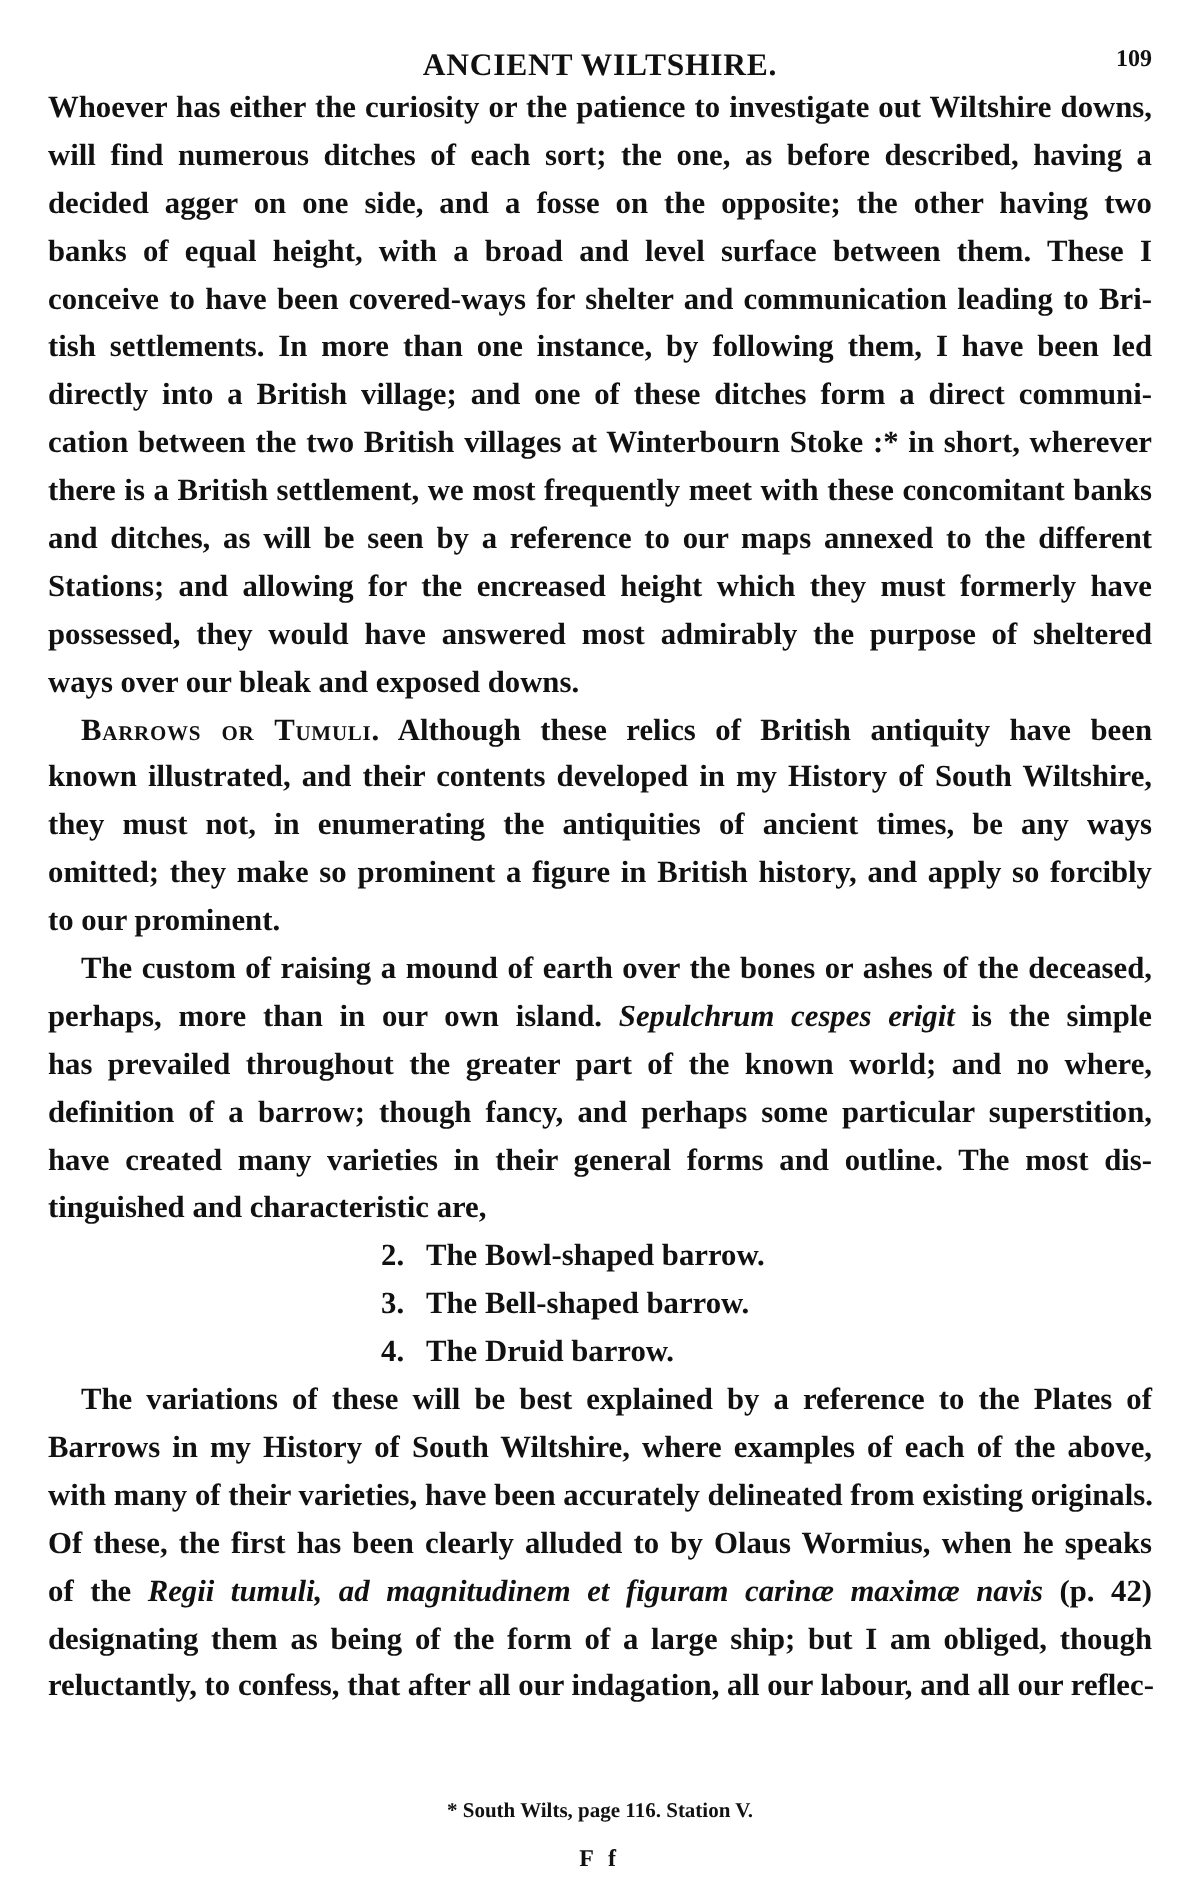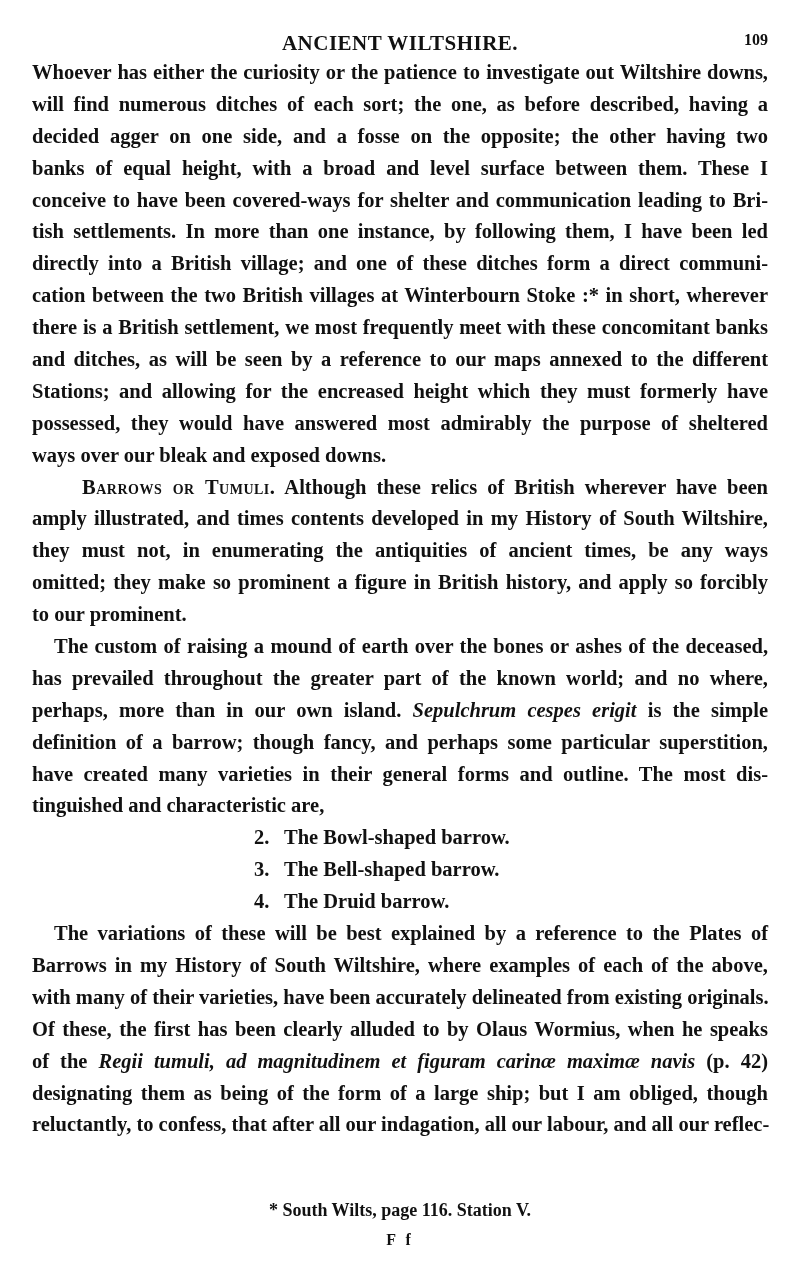--- a/index.html
+++ b/index.html
@@ -8,26 +8,26 @@
   .page { position: absolute; left: 0; top: 17px; width: 736px; height: 1263px; font-weight: bold; }
   .running-head { position: absolute; top: 14px; left: 0; width: 800px; height: 30px; }
   .rh-title { position: absolute; left: 0; width: 800px; text-align: center; top: 0;
               font-size: 21px; letter-spacing: 0.5px; }
   .rh-num { position: absolute; right: 32px; top: 0; font-size: 16px; }
   .body { position: absolute; left: 32px; width: 736px; top: 40px; }
   .line { height: 31.9px; line-height: 31.9px; font-size: 20.5px; white-space: nowrap;
           text-align: justify; text-align-last: justify; }
   .line.last { text-align-last: left; }
   .indent { padding-left: 22px; }
-  .sc { font-variant: small-caps; letter-spacing: 0.5px; margin-left: 28px; }
+  .sc { font-variant: small-caps; letter-spacing: 0.5px; }
   i { font-style: italic; }
   .list { text-align: left; text-align-last: left; padding-left: 222px; }
   .list .num { display: inline-block; width: 30px; }
   .footnote { position: absolute; top: 1183px; left: 0; width: 800px; text-align: center;
-              font-size: 18px; }
+              font-size: 14px; }
   .signature { position: absolute; top: 1214px; left: 0; width: 800px; text-align: center;
                font-size: 16px; letter-spacing: 3px; }
 </style>
 </head>
 <body>
 
 <div class="page">
 
   <div class="running-head">
     <div class="rh-title">ANCIENT WILTSHIRE.</div>
@@ -46,31 +46,31 @@
       <div class="line">directly into a British village; and one of these ditches form a direct communi-</div>
       <div class="line">cation between the two British villages at Winterbourn Stoke :* in short, wherever</div>
       <div class="line">there is a British settlement, we most frequently meet with these concomitant banks</div>
       <div class="line">and ditches, as will be seen by a reference to our maps annexed to the different</div>
       <div class="line">Stations; and allowing for the encreased height which they must formerly have</div>
       <div class="line">possessed, they would have answered most admirably the purpose of sheltered</div>
       <div class="line last">ways over our bleak and exposed downs.</div>
     </div>
 
     <div>
-      <div class="line indent"><span class="sc">Barrows or Tumuli.</span><span> Although these relics of British wherever have been</span></div>
-      <div class="line">amply illustrated, and times contents developed in my History of South Wiltshire,</div>
+      <div class="line indent"><span class="sc">Barrows or Tumuli.</span><span> Although these relics of British antiquity have been</span></div>
+      <div class="line">known illustrated, and their contents developed in my History of South Wiltshire,</div>
       <div class="line">they must not, in enumerating the antiquities of ancient times, be any ways</div>
       <div class="line">omitted; they make so prominent a figure in British history, and apply so forcibly</div>
       <div class="line last">to our prominent.</div>
     </div>
 
     <div>
       <div class="line indent">The custom of raising a mound of earth over the bones or ashes of the deceased,</div>
+      <div class="line"><span>perhaps, more than in our own island. </span><i>Sepulchrum cespes erigit</i><span> is the simple</span></div>
       <div class="line">has prevailed throughout the greater part of the known world; and no where,</div>
-      <div class="line"><span>perhaps, more than in our own island. </span><i>Sepulchrum cespes erigit</i><span> is the simple</span></div>
       <div class="line">definition of a barrow; though fancy, and perhaps some particular superstition,</div>
       <div class="line">have created many varieties in their general forms and outline. The most dis-</div>
       <div class="line last">tinguished and characteristic are,</div>
     </div>
 
     <div>
       <div class="line list"><span class="num">2.</span><span>The Bowl-shaped barrow.</span></div>
       <div class="line list"><span class="num">3.</span><span>The Bell-shaped barrow.</span></div>
       <div class="line list"><span class="num">4.</span><span>The Druid barrow.</span></div>
     </div>

